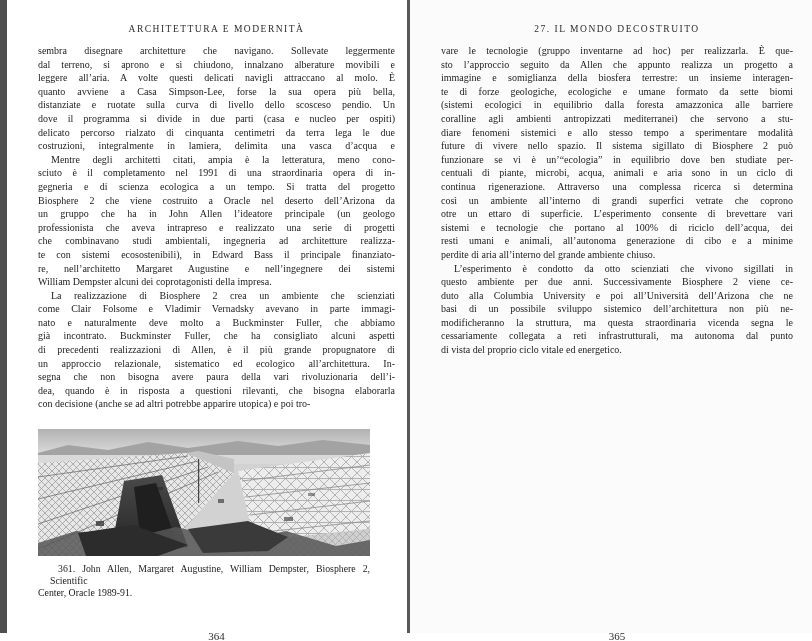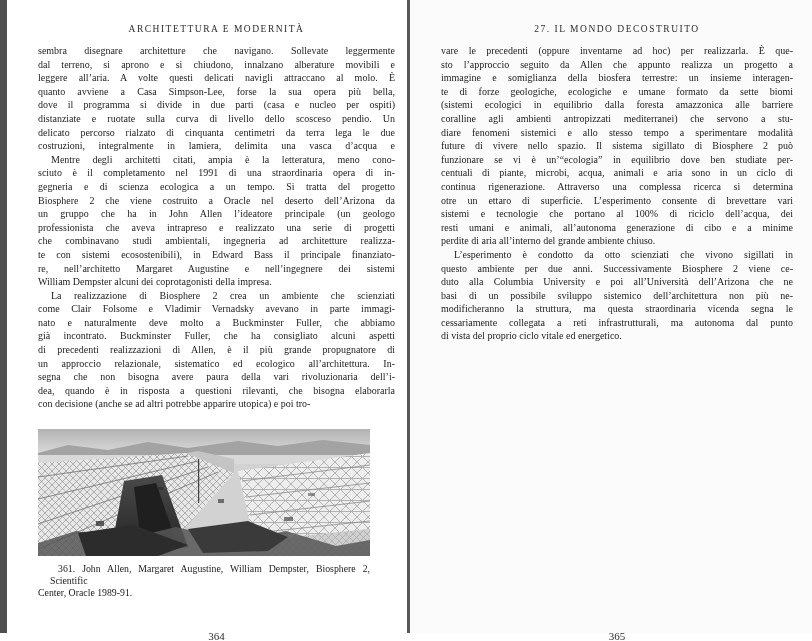--- a/index.html
+++ b/index.html
@@ -43,22 +43,22 @@
 <div class="edge-strip gutter"></div>
 
 <div class="page page-left">
   <div class="running-header">ARCHITETTURA E MODERNITÀ</div>
   <div class="bodytext">
       <div class="para">
         <div class="line">sembra disegnare architetture che navigano. Sollevate leggermente</div>
         <div class="line">dal terreno, si aprono e si chiudono, innalzano alberature movibili e</div>
         <div class="line">leggere all’aria. A volte questi delicati navigli attraccano al molo. È</div>
         <div class="line">quanto avviene a Casa Simpson-Lee, forse la sua opera più bella,</div>
+        <div class="line">distanziate e ruotate sulla curva di livello dello scosceso pendio. Un</div>
         <div class="line">dove il programma si divide in due parti (casa e nucleo per ospiti)</div>
-        <div class="line">distanziate e ruotate sulla curva di livello dello scosceso pendio. Un</div>
         <div class="line">delicato percorso rialzato di cinquanta centimetri da terra lega le due</div>
         <div class="line">costruzioni, integralmente in lamiera, delimita una vasca d’acqua e</div>
       </div>
       <div class="para indent">
         <div class="line">Mentre degli architetti citati, ampia è la letteratura, meno cono-</div>
         <div class="line">sciuto è il completamento nel 1991 di una straordinaria opera di in-</div>
         <div class="line">gegneria e di scienza ecologica a un tempo. Si tratta del progetto</div>
         <div class="line">Biosphere 2 che viene costruito a Oracle nel deserto dell’Arizona da</div>
         <div class="line">un gruppo che ha in John Allen l’ideatore principale (un geologo</div>
         <div class="line">professionista che aveva intrapreso e realizzato una serie di progetti</div>
@@ -131,31 +131,32 @@
         <div class="line last">Center, Oracle 1989-91.</div>
       </div>
     </div>
   <div class="pagenum">364</div>
 </div>
 
 <div class="page page-right">
   <div class="running-header">27. IL MONDO DECOSTRUITO</div>
   <div class="bodytext">
       <div class="para">
-        <div class="line">vare le precedenti (oppure inventarne ad hoc) per realizzarla. È que-</div>
+        <div class="line">vare le tecnologie (gruppo inventarne ad hoc) per realizzarla. È que-</div>
         <div class="line">sto l’approccio seguito da Allen che appunto realizza un progetto a</div>
         <div class="line">immagine e somiglianza della biosfera terrestre: un insieme interagen-</div>
         <div class="line">te di forze geologiche, ecologiche e umane formato da sette biomi</div>
         <div class="line">(sistemi ecologici in equilibrio dalla foresta amazzonica alle barriere</div>
         <div class="line">coralline agli ambienti antropizzati mediterranei) che servono a stu-</div>
         <div class="line">diare fenomeni sistemici e allo stesso tempo a sperimentare modalità</div>
         <div class="line">future di vivere nello spazio. Il sistema sigillato di Biosphere 2 può</div>
         <div class="line">funzionare se vi è un’“ecologia” in equilibrio dove ben studiate per-</div>
         <div class="line">centuali di piante, microbi, acqua, animali e aria sono in un ciclo di</div>
         <div class="line">continua rigenerazione. Attraverso una complessa ricerca si determina</div>
+        <div class="line">così un ambiente all’interno di grandi superfici vetrate che coprono</div>
         <div class="line">otre un ettaro di superficie. L’esperimento consente di brevettare vari</div>
         <div class="line">sistemi e tecnologie che portano al 100% di riciclo dell’acqua, dei</div>
         <div class="line">resti umani e animali, all’autonoma generazione di cibo e a minime</div>
         <div class="line last">perdite di aria all’interno del grande ambiente chiuso.</div>
       </div>
       <div class="para indent">
         <div class="line">L’esperimento è condotto da otto scienziati che vivono sigillati in</div>
         <div class="line">questo ambiente per due anni. Successivamente Biosphere 2 viene ce-</div>
         <div class="line">duto alla Columbia University e poi all’Università dell’Arizona che ne</div>
         <div class="line">basi di un possibile sviluppo sistemico dell’architettura non più ne-</div>

